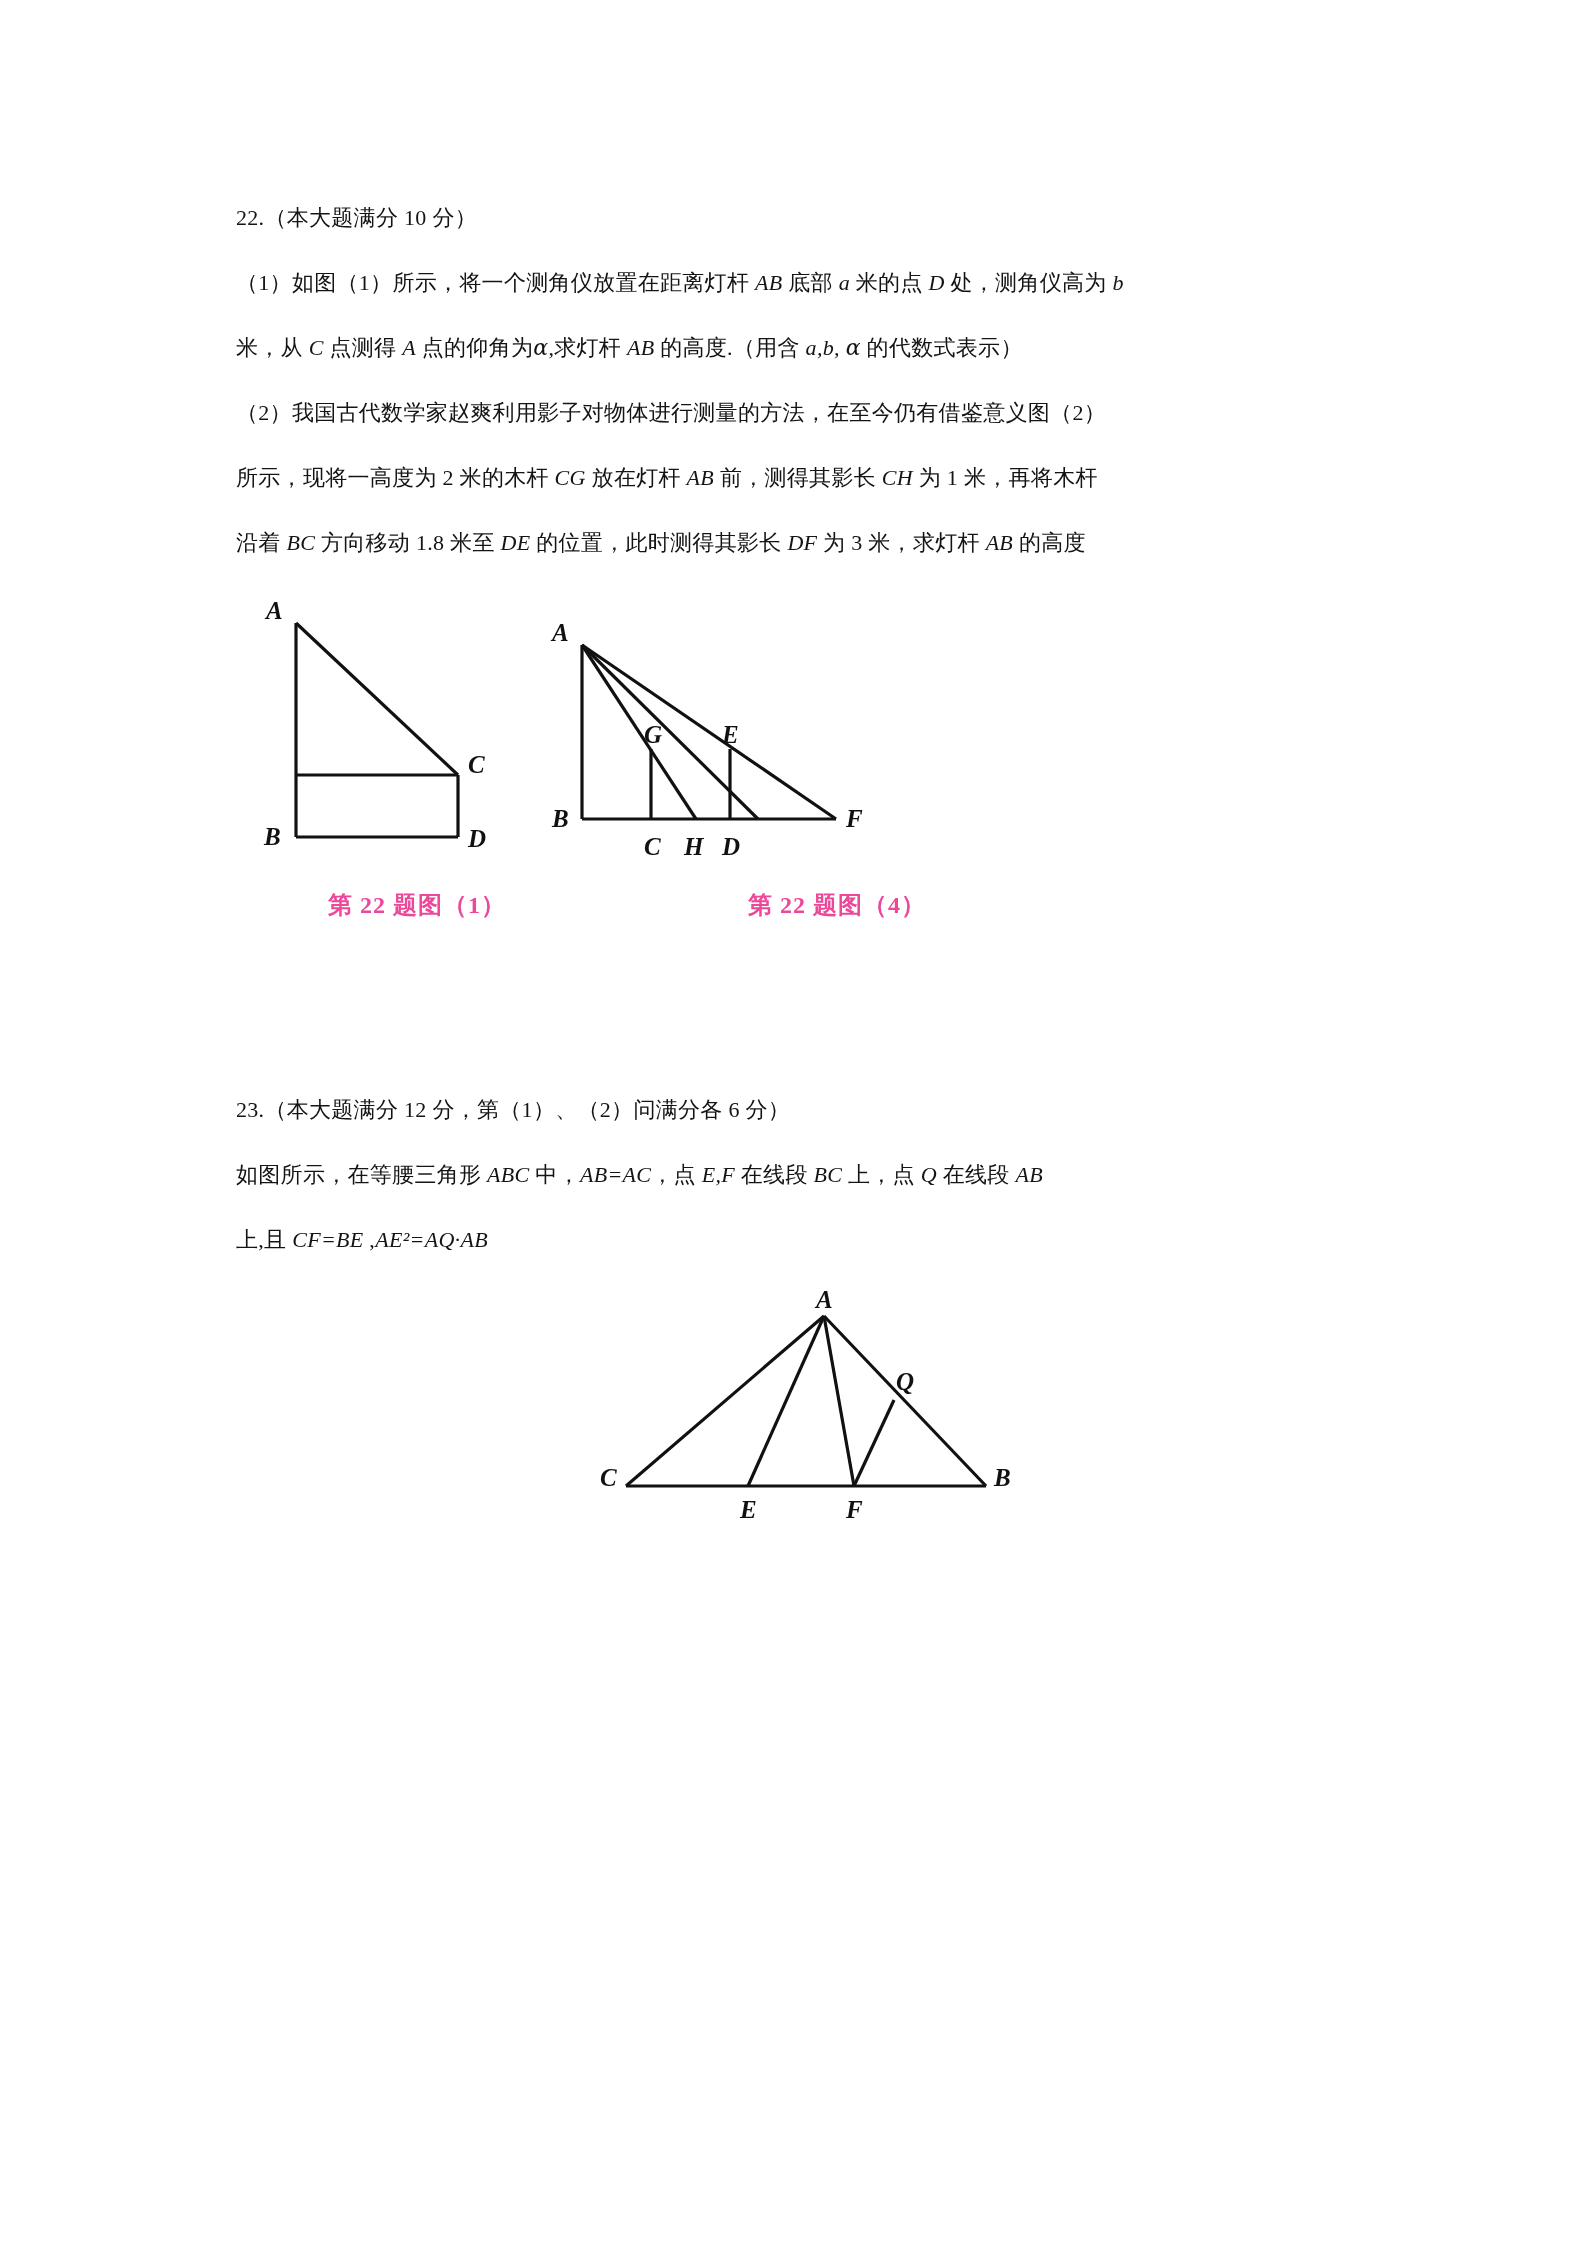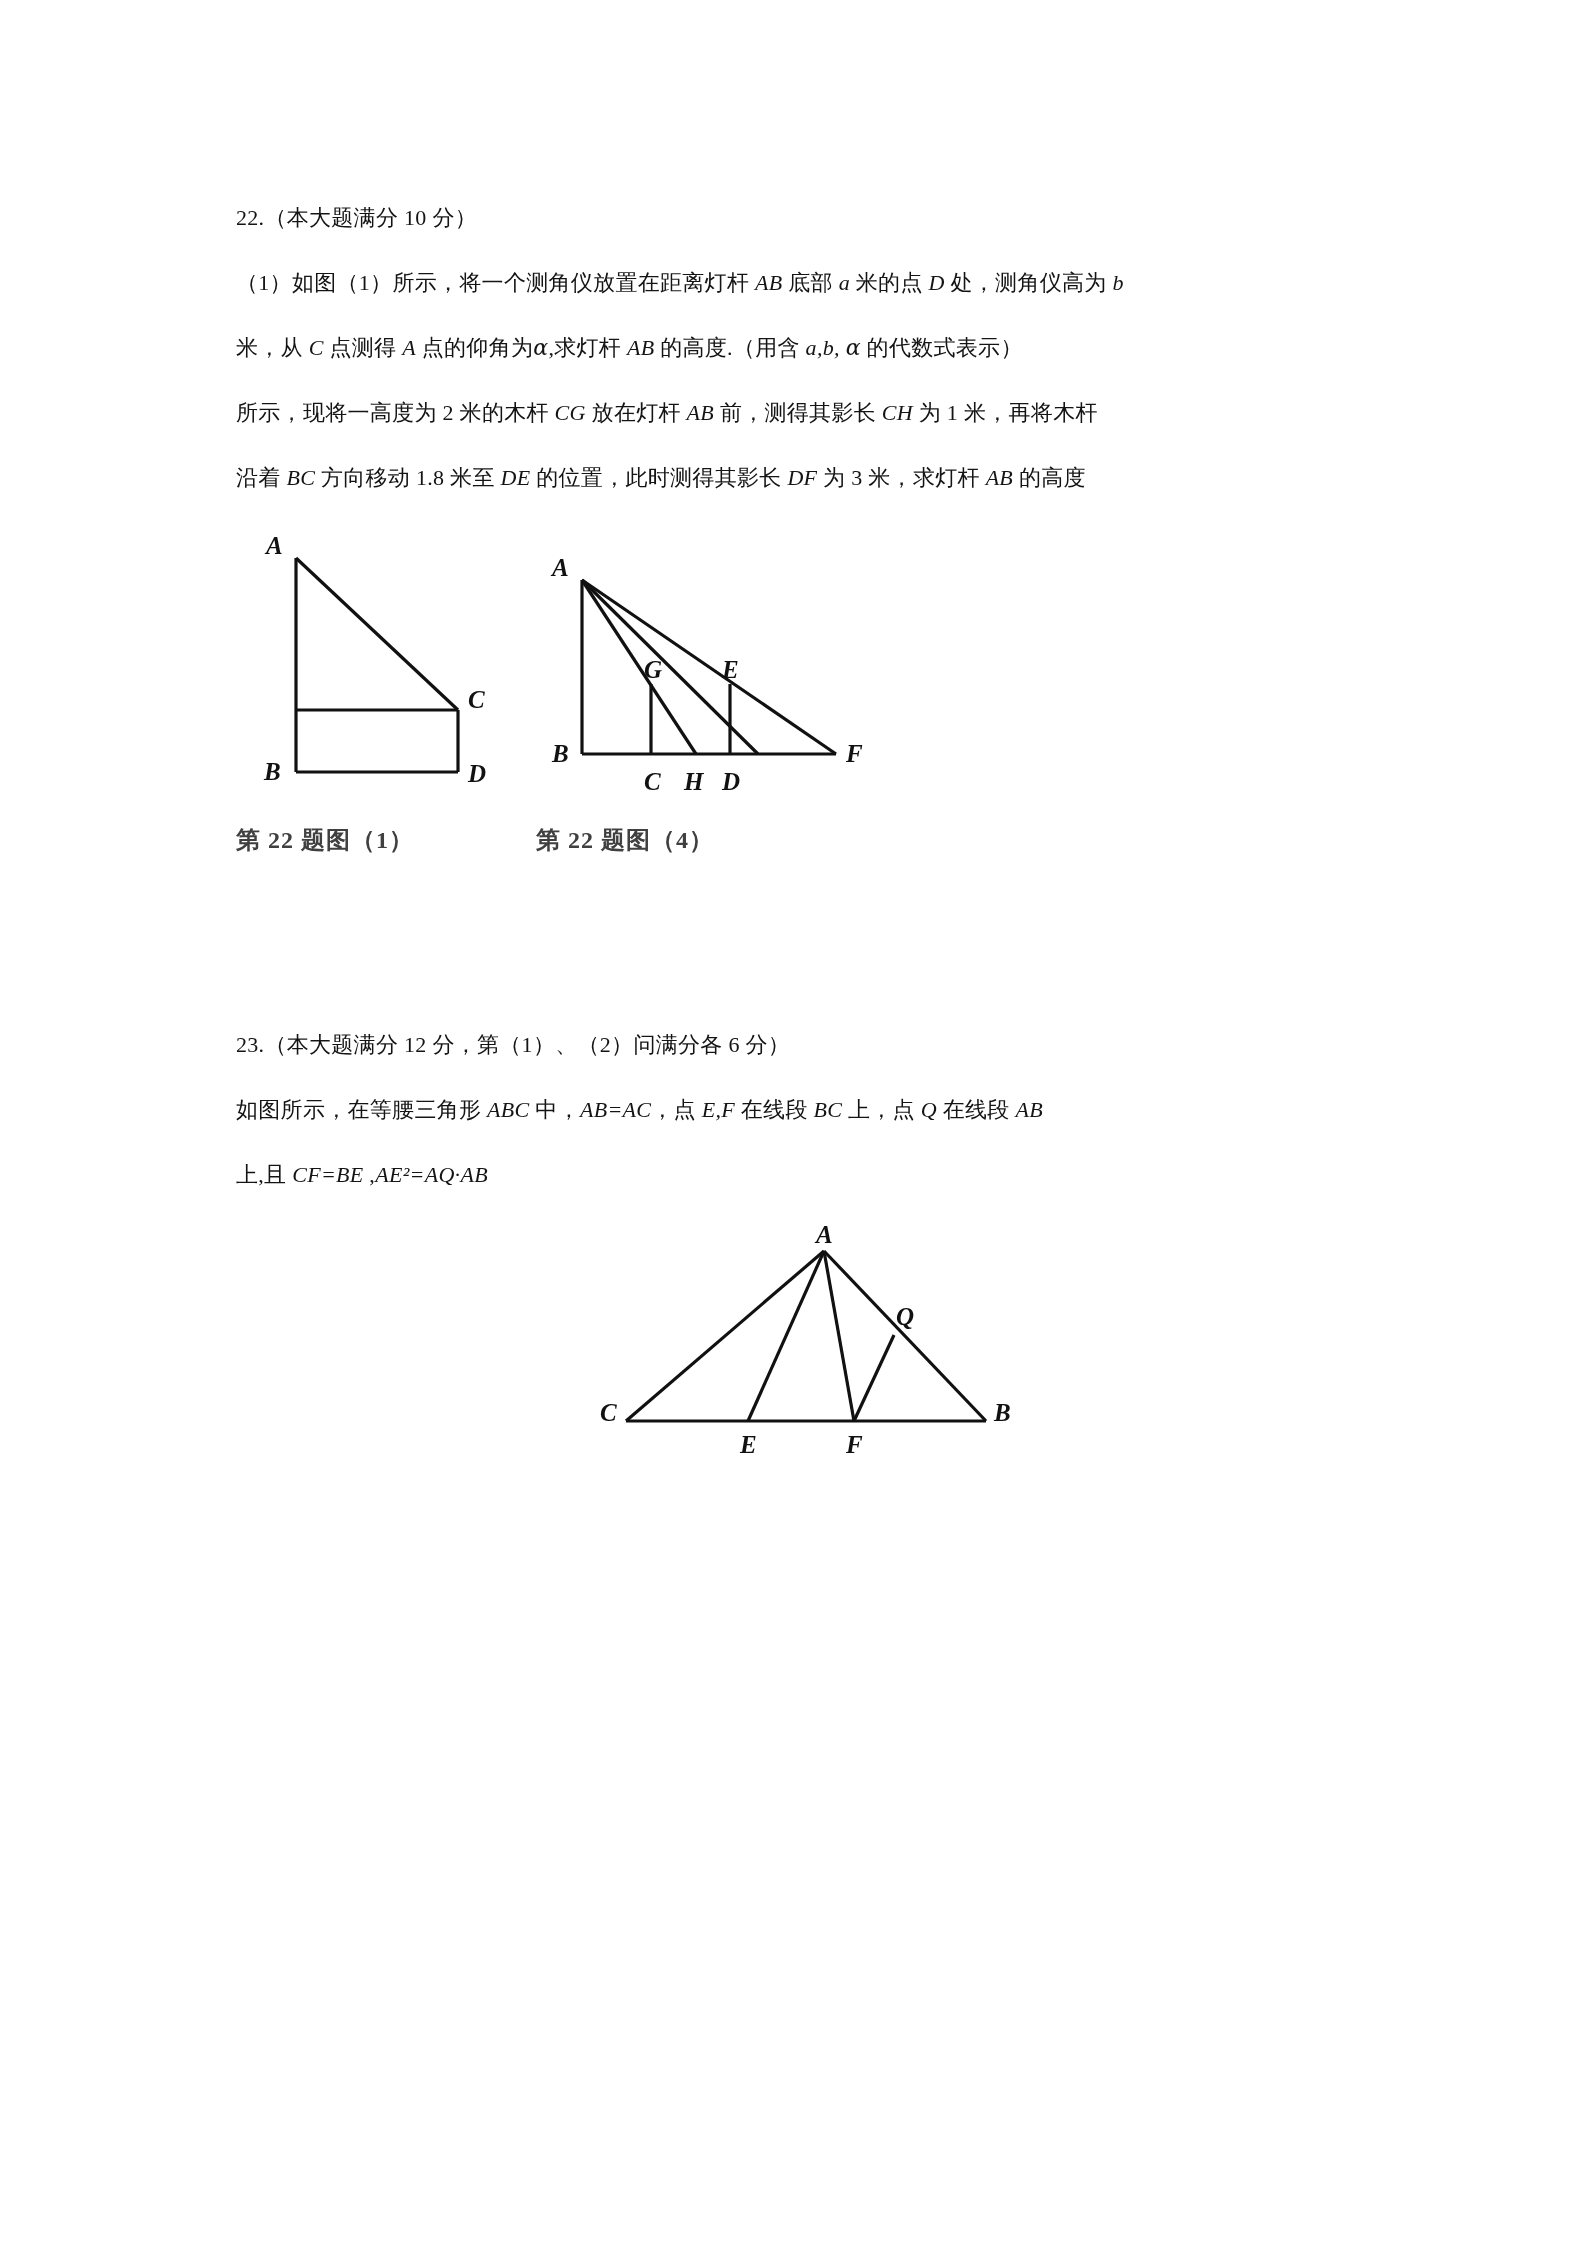--- a/index.html
+++ b/index.html
@@ -39,25 +39,25 @@
   .fig-row {
     position: relative;
     height: 360px;
     margin-top: 22px;
   }
   .fig {
     position: absolute;
     top: 0;
   }
   .fig-caption {
-    text-align: left;
+    text-align: right;
     font-size: 24px;
     font-weight: bold;
     font-family: "Liberation Serif", "DejaVu Serif", serif;
-    color: #404040;
+    color: #ec4899;
     letter-spacing: 1px;
     margin-top: 2px;
   }
   .fig1 { left: 0px; width: 270px; }
   .fig2 { left: 300px; width: 390px; }
   .fig3-wrap {
     position: relative;
     height: 330px;
     margin-top: 18px;
   }
@@ -87,20 +87,23 @@
 
 
     <div class="para">
       （1）如图（1）所示，将一个测角仪放置在距离灯杆&nbsp;<span class="it">AB</span>&nbsp;底部&nbsp;<span class="it">a</span>&nbsp;米的点&nbsp;<span class="it">D</span>&nbsp;处，测角仪高为&nbsp;<span class="it">b</span>
     </div>
 
     <div class="para">
       米，从&nbsp;<span class="it">C</span>&nbsp;点测得&nbsp;<span class="it">A</span>&nbsp;点的仰角为<span class="gk">α</span>,求灯杆&nbsp;<span class="it">AB</span>&nbsp;的高度.（用含&nbsp;<span class="it">a,b,</span>&nbsp;<span class="gk">α</span>&nbsp;的代数式表示）
     </div>
 
+    <div class="para">
+      （2）我国古代数学家赵爽利用影子对物体进行测量的方法，在至今仍有借鉴意义图（2）
+    </div>
 
     <div class="para">
       所示，现将一高度为&nbsp;2&nbsp;米的木杆&nbsp;<span class="it">CG</span>&nbsp;放在灯杆&nbsp;<span class="it">AB</span>&nbsp;前，测得其影长&nbsp;<span class="it">CH</span>&nbsp;为&nbsp;1&nbsp;米，再将木杆
     </div>
 
     <div class="para">
       沿着&nbsp;<span class="it">BC</span>&nbsp;方向移动&nbsp;1.8&nbsp;米至&nbsp;<span class="it">DE</span>&nbsp;的位置，此时测得其影长&nbsp;<span class="it">DF</span>&nbsp;为&nbsp;3&nbsp;米，求灯杆&nbsp;<span class="it">AB</span>&nbsp;的高度
     </div>
 
     <div class="fig-row">

